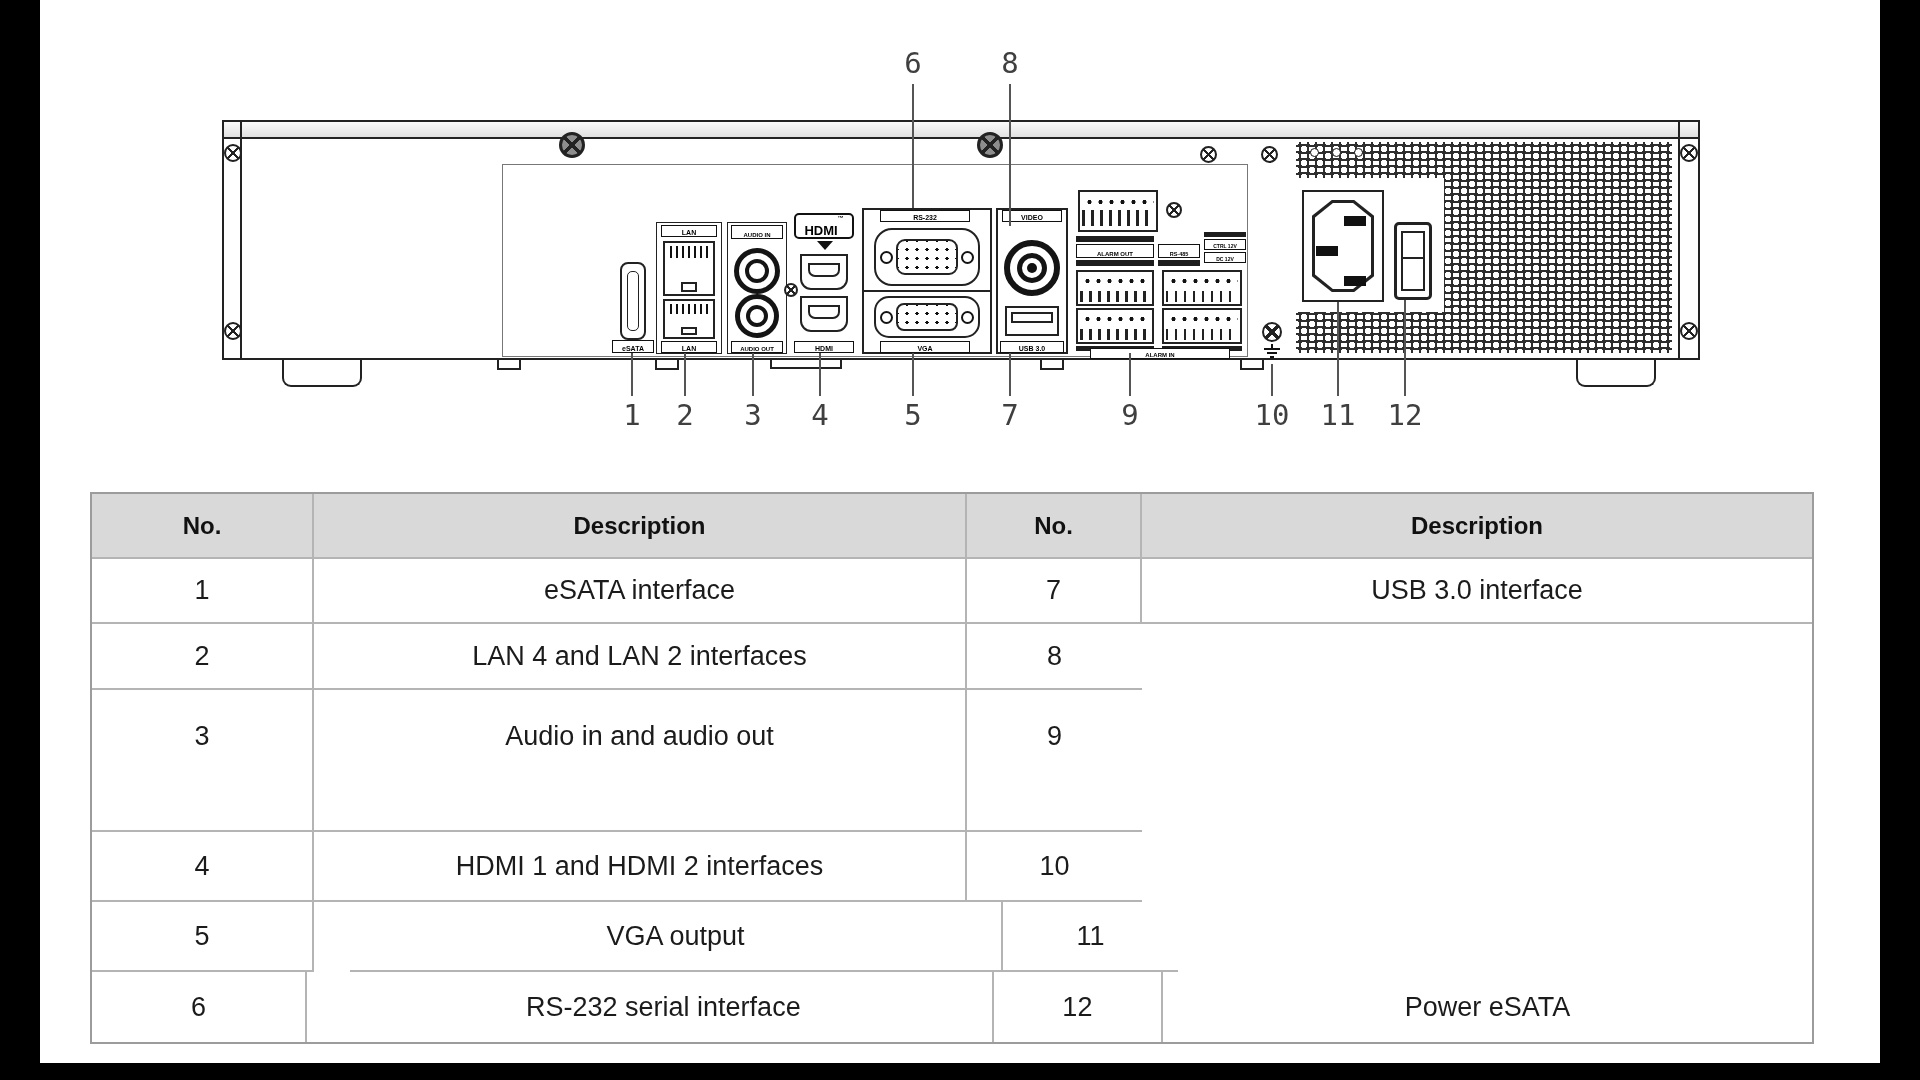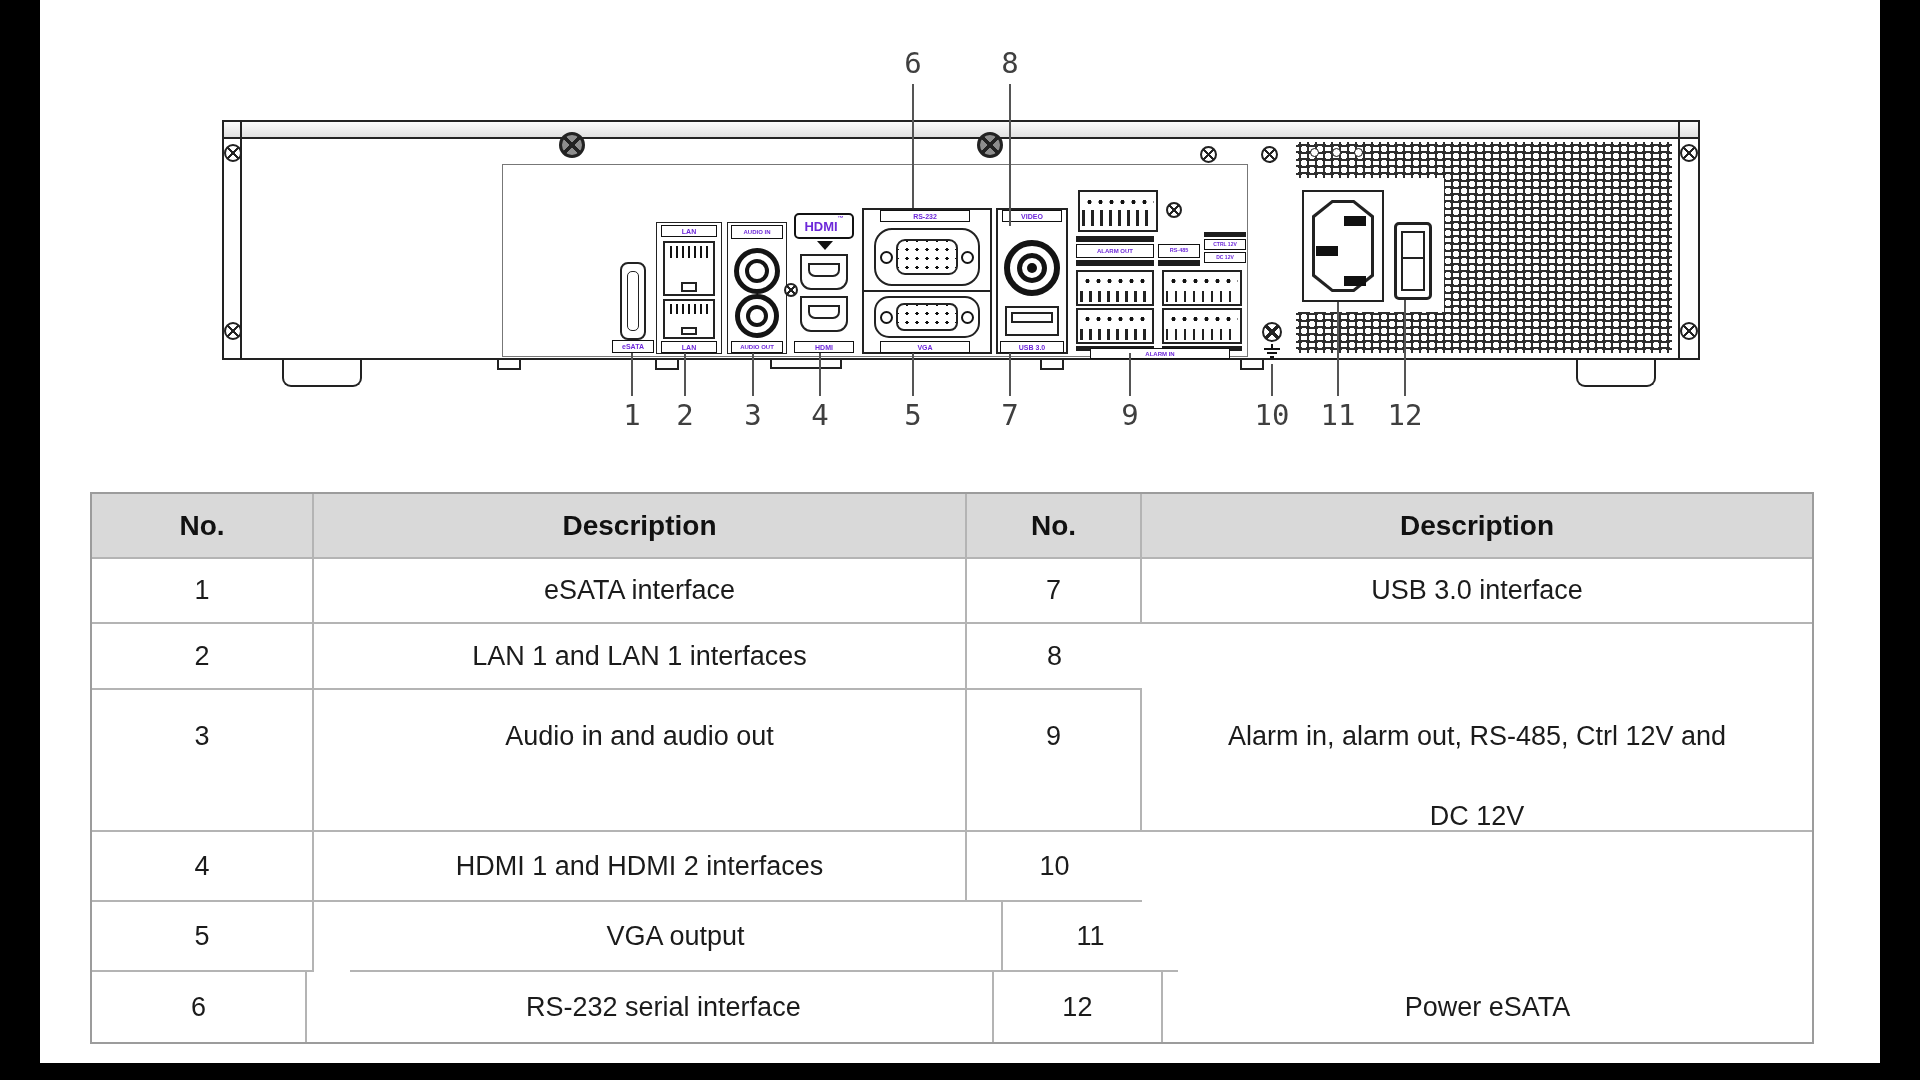--- a/index.html
+++ b/index.html
@@ -3,21 +3,21 @@
 <meta charset="utf-8">
 <style>
   html,body{margin:0;padding:0;width:1920px;height:1080px;background:#fff;
     font-family:"Liberation Sans",sans-serif;overflow:hidden;}
   .abs{position:absolute;}
   #stage{position:absolute;left:0;top:0;width:1920px;height:1080px;background:#fff;}
   .bar{position:absolute;background:#000;}
   
   .box{position:absolute;background:#fff;border:2px solid #222;box-sizing:border-box;}
   .plate{position:absolute;background:#fff;border:1.5px solid #111;box-sizing:border-box;
-    display:flex;align-items:center;justify-content:center;font-weight:bold;color:#6d28d9;
+    display:flex;align-items:flex-end;justify-content:center;font-weight:bold;color:#000000;
     line-height:1;white-space:nowrap;overflow:hidden;}
   .blackbar{position:absolute;background:#1d1d1d;}
   .screw{position:absolute;border-radius:50%;border:2px solid #222;box-sizing:border-box;background-color:#fff;
     background-image:linear-gradient(45deg,transparent 43%,#222 43% 57%,transparent 57%),
                      linear-gradient(135deg,transparent 43%,#222 43% 57%,transparent 57%);}
   .screw.big{border-width:3px;background-color:#8d8d8d;}
   .ring{position:absolute;border-radius:50%;border-style:solid;border-color:#141414;box-sizing:border-box;background:#fff;}
   .dot{position:absolute;border-radius:50%;background:#111;}
   .pins{background-image:radial-gradient(circle 1.7px,#111 1.5px,transparent 1.8px);
     background-size:10px 9px;background-position:4px 4px;}
@@ -38,21 +38,21 @@
   .tab{position:absolute;border:2px solid #222;border-top:none;box-sizing:border-box;background:#fff;}
   
   #desc-table{position:absolute;left:90px;top:492px;width:1720px;border:2px solid #9c9c9c;
     box-sizing:content-box;background:#fff;}
   .tr{display:flex;}
   .td{display:flex;align-items:center;justify-content:center;box-sizing:border-box;
     border-right:2px solid #b4b4b4;border-bottom:2px solid #b4b4b4;color:#1b1b1b;
     font-size:27px;text-align:center;}
   .td:last-child{border-right:none;}
   .tr:last-child .td{border-bottom:none;}
-  .tr.header .td{background:#d9d9d9;font-weight:bold;font-size:28px;color:#111;}
+  .tr.header .td{background:#d9d9d9;font-weight:bold;font-size:24px;color:#111;}
   .td.tall{align-items:flex-start;padding-top:6px;}
   .td.tall .ln{line-height:80px;}
 </style>
 </head>
 <body>
 
 <div id="stage">
 
   <div class="bar" style="left:0;top:0;width:40px;height:1080px;"></div>
   <div class="bar" style="left:1880px;top:0;width:40px;height:1080px;"></div>
@@ -236,42 +236,36 @@
         </div>
         <div class="td" style="width: 670px;">
           <div class="">USB 3.0 interface</div>
         </div>
       </div>
       <div class="tr" style="height: 66px;">
         <div class="td" style="width: 222px;">
           <div class="">2</div>
         </div>
         <div class="td" style="width: 653px;">
-          <div class="">LAN 1 and LAN 1 interfaces</div>
+          <div class="">LAN 4 and LAN 2 interfaces</div>
         </div>
         <div class="td" style="width: 175px;">
           <div class="">8</div>
         </div>
       </div>
       <div class="tr" style="height: 142px;">
         <div class="td tall" style="width: 222px;">
           <div class="ln">3</div>
         </div>
         <div class="td tall" style="width: 653px;">
           <div class="ln">Audio in and audio out</div>
         </div>
         <div class="td tall" style="width: 175px;">
           <div class="ln">9</div>
         </div>
-        <div class="td tall" style="width: 670px;">
-          <div>
-            <div class="ln">Alarm in, alarm out, RS-485, Ctrl 12V and</div>
-            <div class="ln">DC 12V</div>
-          </div>
-        </div>
       </div>
       <div class="tr" style="height: 70px;">
         <div class="td" style="width: 222px;">
           <div class="">4</div>
         </div>
         <div class="td" style="width: 653px; align-items: center;">
           <div class="">HDMI 1 and HDMI 2 interfaces</div>
         </div>
         <div class="td" style="width: 175px;">
           <div class="">10</div>

